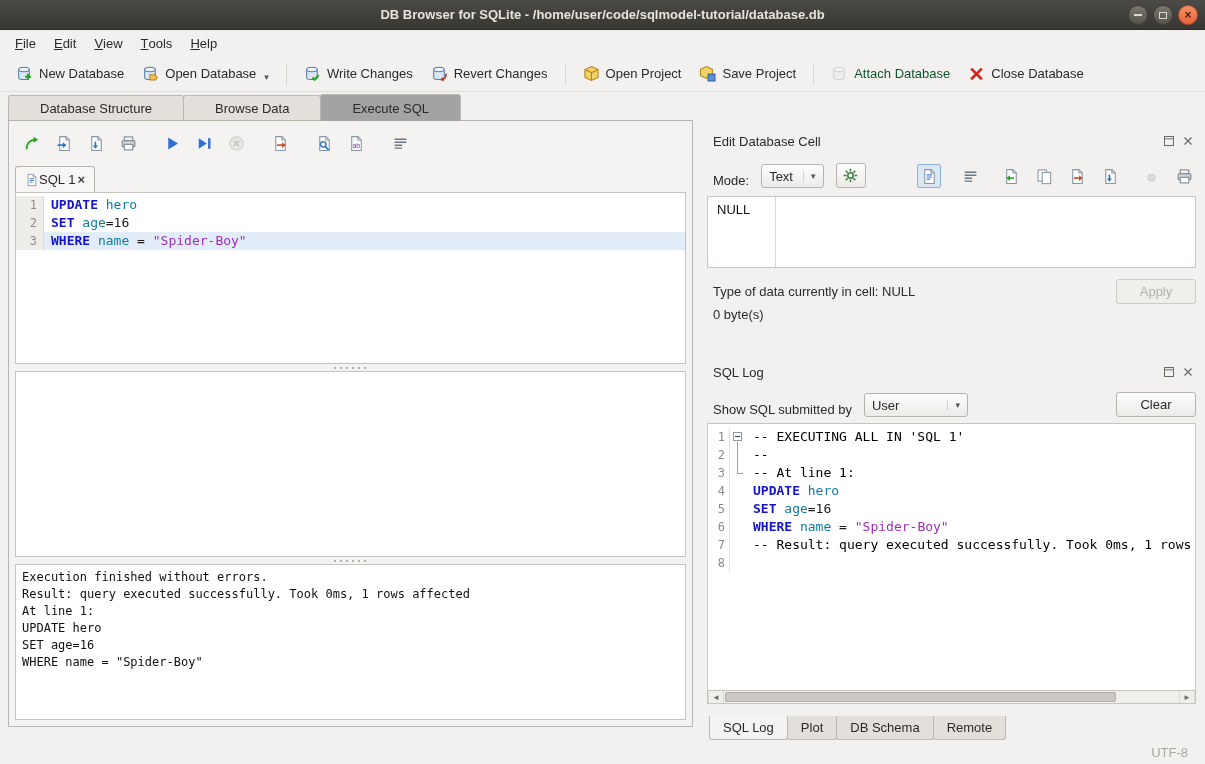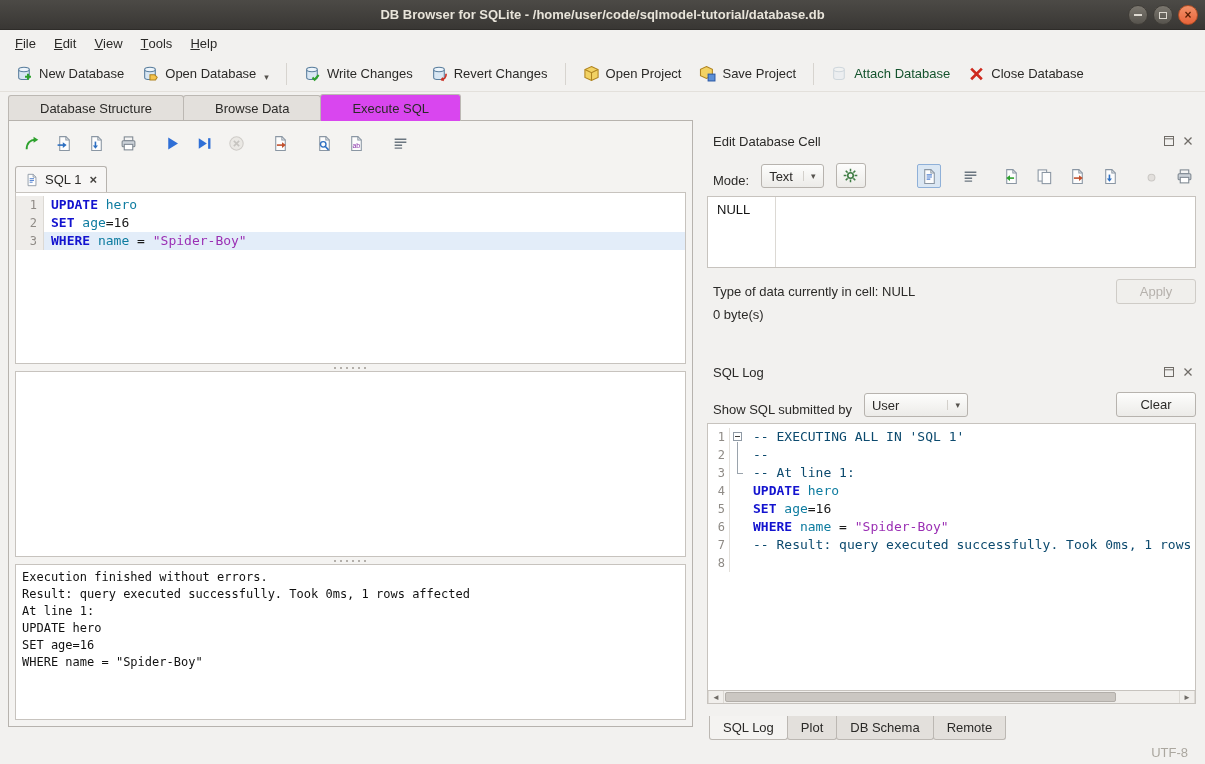--- a/index.html
+++ b/index.html
@@ -34,43 +34,43 @@
   .icon.sm { width:14px; height:14px; }
 
   
   .content { flex:1; display:flex; min-height:0; }
   .left { width:701px; flex:0 0 auto; display:flex; flex-direction:column; padding:2px 0 13px 5px; }
   .right { flex:1; display:flex; flex-direction:column; padding:2px 9px 0 6px; min-width:0; }
 
   
   .mtabs { height:27px; flex:0 0 auto; display:flex; align-items:flex-end; padding-left:3px; }
   .mtab { padding:5px 31px 5px; background:#e3e0dc; border:1px solid #bcb8b3; border-bottom:none; margin-right:-1px; border-radius:3px 3px 0 0; cursor:default; }
-  .mtab.active { background:#d946ef; position:relative; z-index:2; padding-top:6px; }
+  .mtab.active { background:#a3a3a3; position:relative; z-index:2; padding-top:6px; }
 
   
   .group { flex:1; margin-left:3px; margin-right:8px; border:1px solid #b7b3ae; background:#f4f3f1; display:flex; flex-direction:column; padding:6px; min-height:0; position:relative; z-index:1; margin-top:-1px; }
   .sqlbar { height:32px; flex:0 0 auto; display:flex; align-items:center; gap:6px; padding:2px 4px; }
   .sbtn { width:26px; height:26px; display:flex; align-items:center; justify-content:center; border-radius:3px; cursor:default; }
   .sbtn.disabled { opacity:.6; }
   .sbtn.gap { margin-left:12px; }
   .sqltabs { height:29px; flex:0 0 auto; display:flex; align-items:flex-end; margin-top:4px; }
-  .sqltab { display:flex; align-items:center; gap:6px; padding:5px 9px; background:#f7f6f5; border:1px solid #b7b3ae; border-bottom:none; border-radius:3px 3px 0 0; cursor:default; }
+  .sqltab { display:flex; align-items:center; padding:5px 9px; background:#f7f6f5; border:1px solid #b7b3ae; border-bottom:none; border-radius:3px 3px 0 0; cursor:default; }
   .tabclose { font-weight:bold; color:#454340; font-size:13px; margin-left:2px; cursor:default; }
 
   
   .codefont { font-family:"DejaVu Sans Mono",monospace; font-size:13px; }
   .editor { height:172px; flex:0 0 auto; background:#fff; border:1px solid #c7c3be; overflow:hidden; padding-top:3px; }
   .erow { display:flex; height:18px; line-height:18px; font-family:"DejaVu Sans Mono",monospace; font-size:13px; }
   .ln { width:28px; flex:0 0 auto; background:#efedea; color:#8f8b86; text-align:right; padding-right:6px; border-right:1px solid #dcd9d4; font-size:12px; }
   .codeline { flex:1; padding-left:7px; white-space:pre; overflow:hidden; }
   .erow.cur .codeline { background:#e3edf9; }
   .tk-kw { color:#1313cf; font-weight:bold; }
   .tk-id { color:#0e7ca0; }
   .tk-str { color:#9b30b4; }
-  .tk-cm { color:#0c4a6e; }
+  .tk-cm { color:#000000; }
   .tk-pl { color:#1a1a1a; }
 
   .split { height:7px; flex:0 0 auto; position:relative; cursor:row-resize; }
   .split::before { content:""; position:absolute; left:50%; top:3px; width:34px; height:2px; margin-left:-17px;
     background:repeating-linear-gradient(90deg,#b3afaa 0 2px,transparent 2px 6px); }
   .results { height:186px; flex:0 0 auto; background:#fff; border:1px solid #c7c3be; }
   .execlog { flex:1; background:#fff; border:1px solid #c7c3be; overflow:hidden; padding:4px 6px; }
   .execlog pre { font-family:"DejaVu Sans Mono",monospace; font-size:12px; line-height:17px; color:#111; white-space:pre; }
 
   

